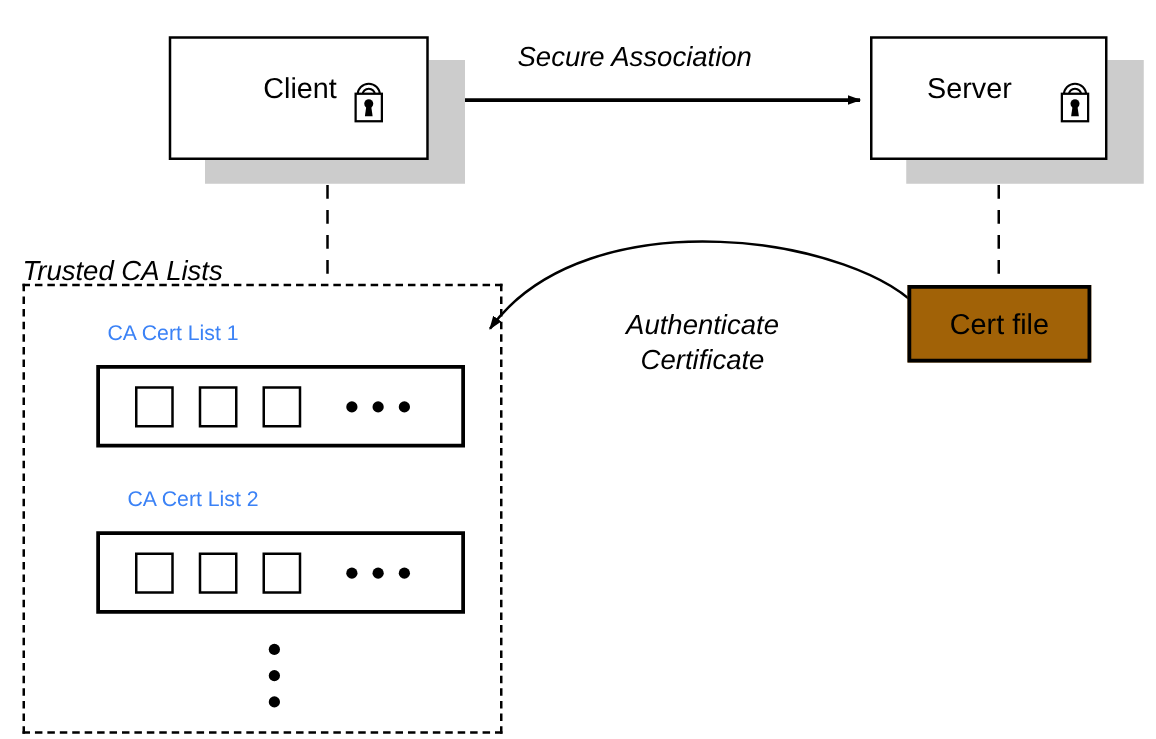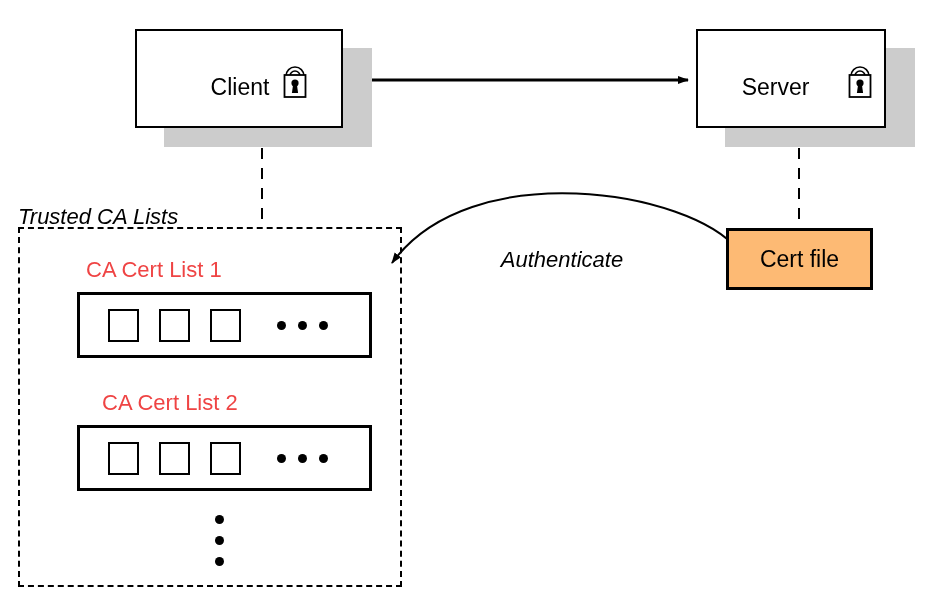--- a/index.html
+++ b/index.html
@@ -35,21 +35,21 @@
     justify-content: center;
   }
   .node-shadow {
     position: absolute;
     background: #cccccc;
     z-index: 0;
   }
   .endpoint-inner {
     display: flex;
     flex-direction: row;
-    align-items: flex-end;
+    align-items: flex-start;
     gap: 10px;
     transform: translateX(22px);
   }
   .endpoint-label {
     font-size: 23px;
     color: #000000;
     line-height: 1;
     white-space: nowrap;
   }
   .lock-icon {
@@ -68,22 +68,22 @@
     font-style: italic;
     color: #000000;
     white-space: nowrap;
     line-height: 1.25;
   }
   .italic-label.centered {
     text-align: center;
   }
   .section-title {
     position: absolute;
-    font-size: 22px;
-    color: #ef4444;
+    font-size: 17px;
+    color: #3b82f6;
     white-space: nowrap;
   }
   .dashed-region {
     position: absolute;
     box-sizing: border-box;
     border: 2px dashed #000000;
     background: transparent;
   }
   .cert-list-box {
     position: absolute;
@@ -130,21 +130,21 @@
   .v-ellipsis .dot {
     width: 9px;
     height: 9px;
     border-radius: 50%;
     background: #000000;
   }
   .cert-file-box {
     position: absolute;
     box-sizing: border-box;
     border: 3px solid #000000;
-    background: #fdba74;
+    background: #a16207;
     display: flex;
     align-items: center;
     justify-content: center;
   }
 </style>
 </head>
 <body>
 
 <div id="canvas">
 
@@ -189,23 +189,25 @@
           <path d="M7,17 A9,9 0 0 1 25,17" fill="none" stroke="#000000" stroke-width="1.6"></path>
           <path d="M11,17 A5,5 0 0 1 21,17" fill="none" stroke="#000000" stroke-width="1.6"></path>
           <rect x="5.5" y="16" width="21" height="22" fill="#ffffff" stroke="#000000" stroke-width="1.8"></rect>
           <circle cx="16" cy="24" r="3.6" fill="#000000"></circle>
           <path d="M14.1,25.6 L17.9,25.6 L19.1,34 L12.9,34 z" fill="#000000"></path>
         </svg>
       </span>
     </div>
   </div>
 
+  <div class="italic-label" style="left:414px; top:32px;">Secure Association</div>
 
   <div class="italic-label centered" style="left:482px; top:215px; width:160px;margin-top:31px;">
     <div>Authenticate</div>
+    <div>Certificate</div>
   </div>
 
   <div class="italic-label" style="left:18px; top:179px;margin-top:24px;">Trusted CA Lists</div>
 
   <div class="dashed-region" style="left:18px; top:227px; width:384px; height:360px;"></div>
 
   <div class="section-title" style="left:86px; top:257px;">CA Cert List 1</div>
   <div class="cert-list-box" style="left:77px; top:292px; width:295px; height:66px;">
     <div class="cert-items">
       <div class="cert-square"></div>

